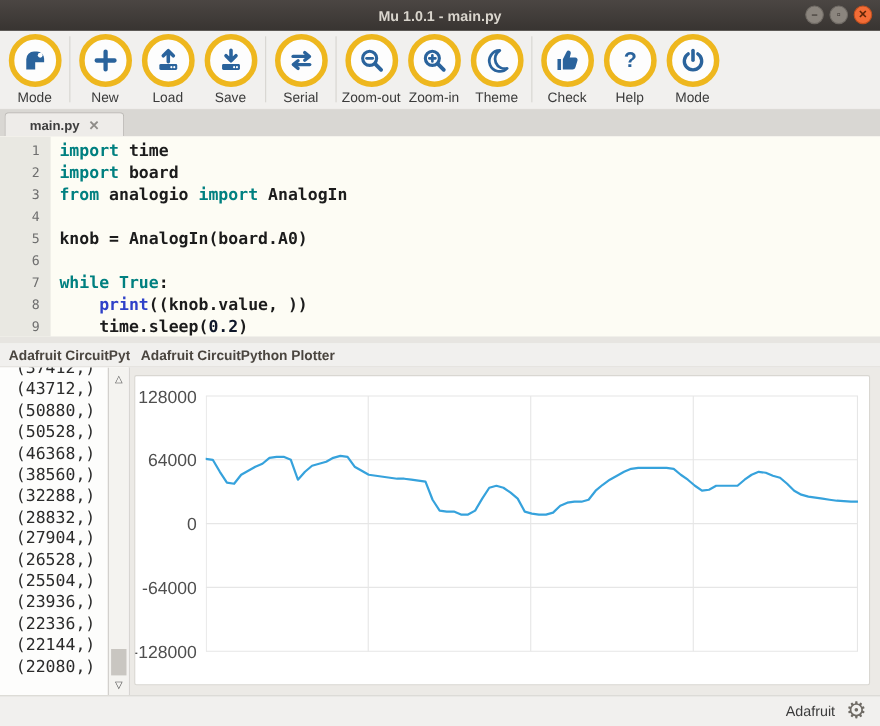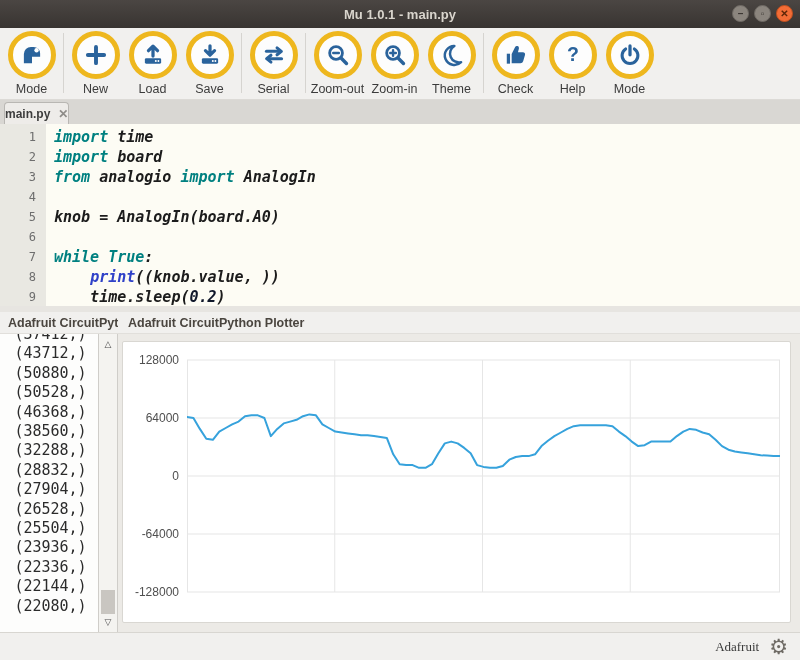--- a/index.html
+++ b/index.html
@@ -20,28 +20,28 @@
   .toolbar { height:72px; flex:none; background:#f1f0ee; border-bottom:1px solid #dcdad6; display:flex; align-items:stretch; padding:3px 0 0 3px; }
   .tool-btn { width:57px; flex:none; display:flex; flex-direction:column; align-items:center; cursor:pointer; }
   .tool-circle { width:48px; height:48px; flex:none; border:5px solid #eeb71e; border-radius:50%; background:#fdfdfd; display:flex; align-items:center; justify-content:center; }
   .tool-circle svg { width:26px; height:26px; }
   .tool-label { font-size:12.5px; color:#3b3b3b; margin-top:3px; white-space:nowrap; }
   .tb-sep { width:1px; background:#d6d4d0; margin:2px 3px 6px 3px; }
 
   
   .tabbar { height:24px; flex:none; background:#d9d7d3; display:flex; align-items:flex-end; padding-left:4px; }
   .tab { height:22px; background:#eeece9; border:1px solid #b9b7b3; border-bottom:none; border-radius:4px 4px 0 0;
-         display:flex; align-items:center; padding:0 0; font-size:12px; font-weight:bold; color:#3d3d3d; gap:8px; cursor:pointer; }
+         display:flex; align-items:center; padding:0 22px; font-size:12px; font-weight:bold; color:#3d3d3d; gap:8px; cursor:pointer; }
   .tab-close { color:#8f8d89; font-size:12px; font-weight:bold; cursor:pointer; }
 
   
   .editor { height:182px; flex:none; display:flex; background:#fdfcf4; overflow:hidden; }
   .gutter { width:46px; flex:none; background:#e9e8e2; padding:3px 10px 0 0; text-align:right; }
   .gut-num { height:20px; line-height:20px; font-family:"DejaVu Sans Mono",monospace; font-size:12px; color:#6e6e6e; }
-  .code { flex:1; padding:3px 0 0 8px; font-family:"DejaVu Sans Mono",monospace; font-weight:600; font-size:15px; line-height:20px; color:#1c1c1c; white-space:pre; cursor:text;font-style:italic; }
+  .code { flex:1; padding:3px 0 0 8px; font-family:"DejaVu Sans Mono",monospace; font-weight:600; font-size:15px; line-height:20px; color:#1c1c1c; white-space:pre; cursor:text; }
   .tok-kw { color:#008080; } .tok-fn { color:#2f41c8; } .tok-num { color:#0f172a; } .tok-pl { color:#1c1c1c; }
 
   .gap-strip { height:6px; flex:none; background:#e7e5e1; }
 
   
   .pane-titles { height:22px; flex:none; background:#f1f0ee; display:flex; align-items:center; border-bottom:1px solid #e1dfdb; }
   .pt-left { width:118px; flex:none; padding-left:8px; font-size:12.5px; font-weight:bold; color:#4a453f; white-space:nowrap; overflow:hidden; }
   .pt-right { padding-left:10px; font-size:12.5px; font-weight:bold; color:#4a453f; }
 
   
@@ -50,26 +50,26 @@
   .serial-text { flex:1; overflow:hidden; font-family:"DejaVu Sans Mono",monospace; font-size:15px; line-height:19.4px; color:#2b2b2b; padding-left:3px; margin-top:-9px; cursor:text; }
   .serial-line { white-space:pre;text-align:center; }
   .v-scroll { width:19px; flex:none; background:#f4f3f0; border-left:1px solid #cfcdc9; position:relative; }
   .sb-btn { position:absolute; left:0; right:0; height:16px; text-align:center; font-size:9px; line-height:16px; color:#4d4d4d; cursor:pointer; }
   .sb-up { top:2px; } .sb-down { bottom:2px; }
   .sb-thumb { position:absolute; left:2px; right:2px; top:256px; height:24px; background:#c9c6c1; cursor:grab; }
 
   
   .plot-card { flex:1; margin:7px 9px 9px 4px; background:#ffffff; border:1px solid #d9d7d2; border-radius:2px; display:flex; padding:14px 10px 0 8px; overflow:hidden; }
   .ylabels { width:56px; flex:none; position:relative; height:240px; }
-  .ylabel { position:absolute; right:8px; font-size:12px; color:#4f4f4f; }
+  .ylabel { position:absolute; right:8px; font-size:16px; color:#4f4f4f; }
   .plot-svg { flex:1; height:240px; }
 
   
   .statusbar { height:28px; flex:none; background:#f1f0ee; border-top:1px solid #d8d6d1; display:flex; align-items:center; justify-content:flex-end; padding-right:12px; gap:10px; }
-  .status-label { font-size:13px; color:#3a3a3a;font-family:Liberation Serif, serif; }
+  .status-label { font-size:13px; color:#3a3a3a; }
   .gear { font-size:21px; color:#6f6b65; line-height:21px; cursor:pointer; }
 </style>
 </head>
 <body>
 
 <div class="window">
 
   <div class="titlebar">
     <div class="title-text">Mu 1.0.1 - main.py</div>
     <div class="win-btns">

